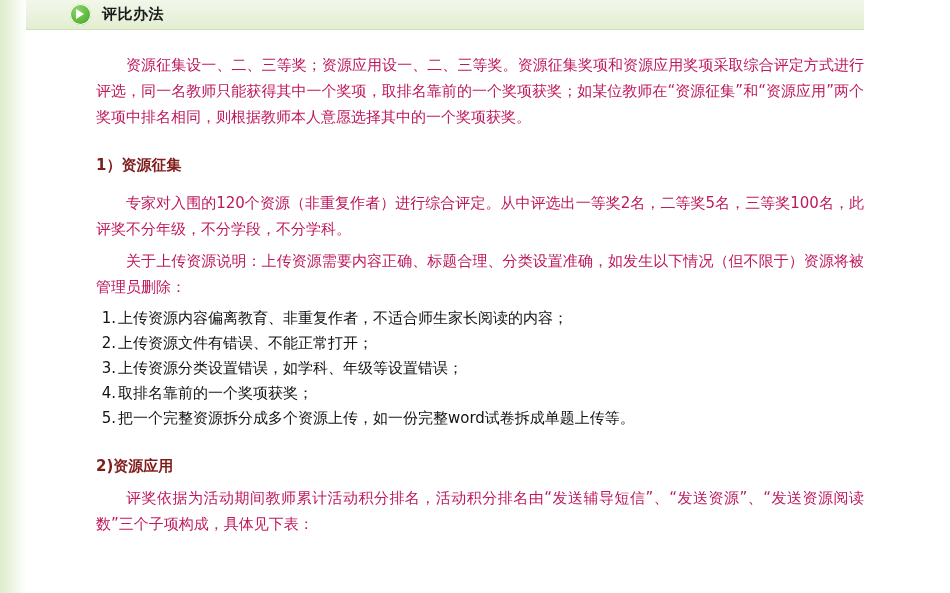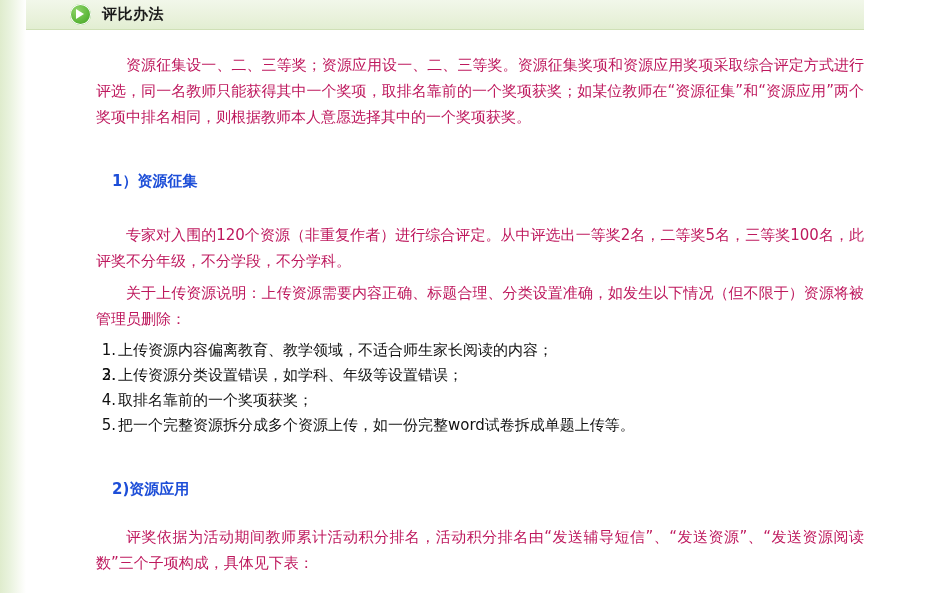--- a/index.html
+++ b/index.html
@@ -87,25 +87,25 @@
     color: #be185d;
     text-align: justify;
     text-justify: inter-ideograph;
   }
   p.indent {
     text-indent: 2em;
   }
   .gap-large { height: 22px; }
   .gap-small { height: 6px; }
   .bold-line {
-    margin: 16px;
+    margin: 0;
     font-size: 15px;
     font-weight: bold;
     line-height: 26px;
-    color: #1d4ed8;
+    color: #7f1d1d;
   }
   ol.rules {
     margin: 0;
     padding: 0;
     list-style: none;
   }
   ol.rules li {
     font-size: 15px;
     line-height: 25px;
     color: #111111;
@@ -156,22 +156,22 @@
 
       <p class="para indent">专家对入围的120个资源（非重复作者）进行综合评定。从中评选出一等奖2名，二等奖5名，三等奖100名，此评奖不分年级，不分学段，不分学科。</p>
 
       <div class="gap-small"></div>
 
       <p class="para indent">关于上传资源说明：上传资源需要内容正确、标题合理、分类设置准确，如发生以下情况（但不限于）资源将被管理员删除：</p>
 
       <div class="gap-small"></div>
 
       <ol class="rules">
-        <li><span class="num">1</span><span>上传资源内容偏离教育、教学领域，不适合师生家长阅读的内容；</span></li>
-        <li><span class="num">2</span></li>
+        <li><span class="num">1</span><span>上传资源内容偏离教育、非重复作者，不适合师生家长阅读的内容；</span></li>
+        <li><span class="num">2</span><span>上传资源文件有错误、不能正常打开；</span></li>
         <li><span class="num">3</span><span>上传资源分类设置错误，如学科、年级等设置错误；</span></li>
         <li><span class="num">4</span><span>取排名靠前的一个奖项获奖；</span></li>
         <li><span class="num">5</span><span>把一个完整资源拆分成多个资源上传，如一份完整word试卷拆成单题上传等。</span></li>
       </ol>
 
       <div class="gap-large"></div>
 
       <p class="bold-line">2)资源应用</p>
 
       <div class="gap-small"></div>

